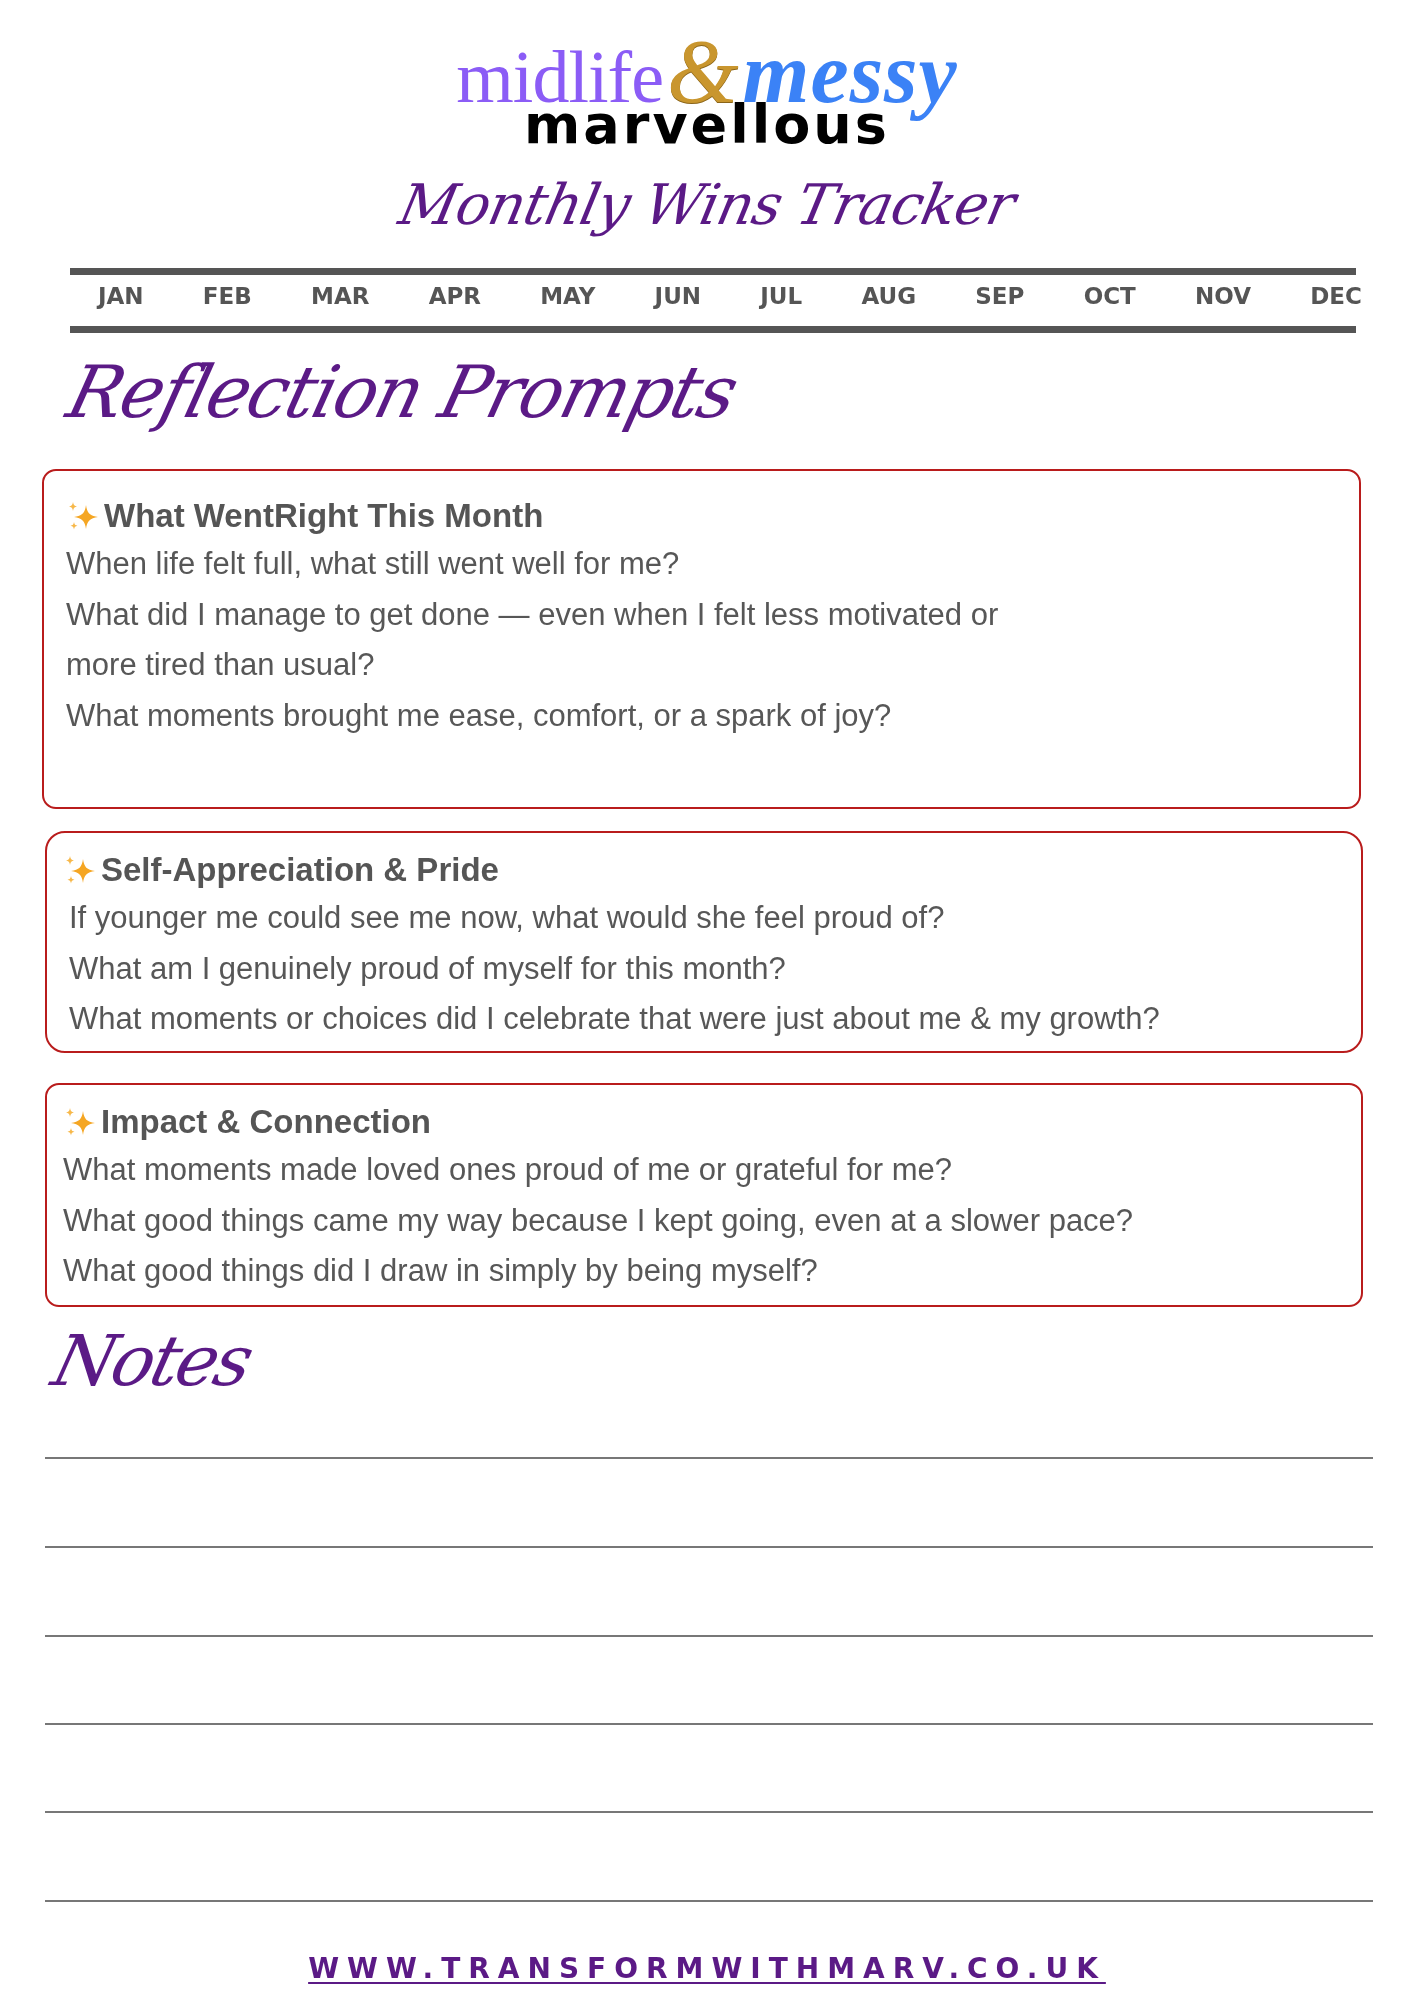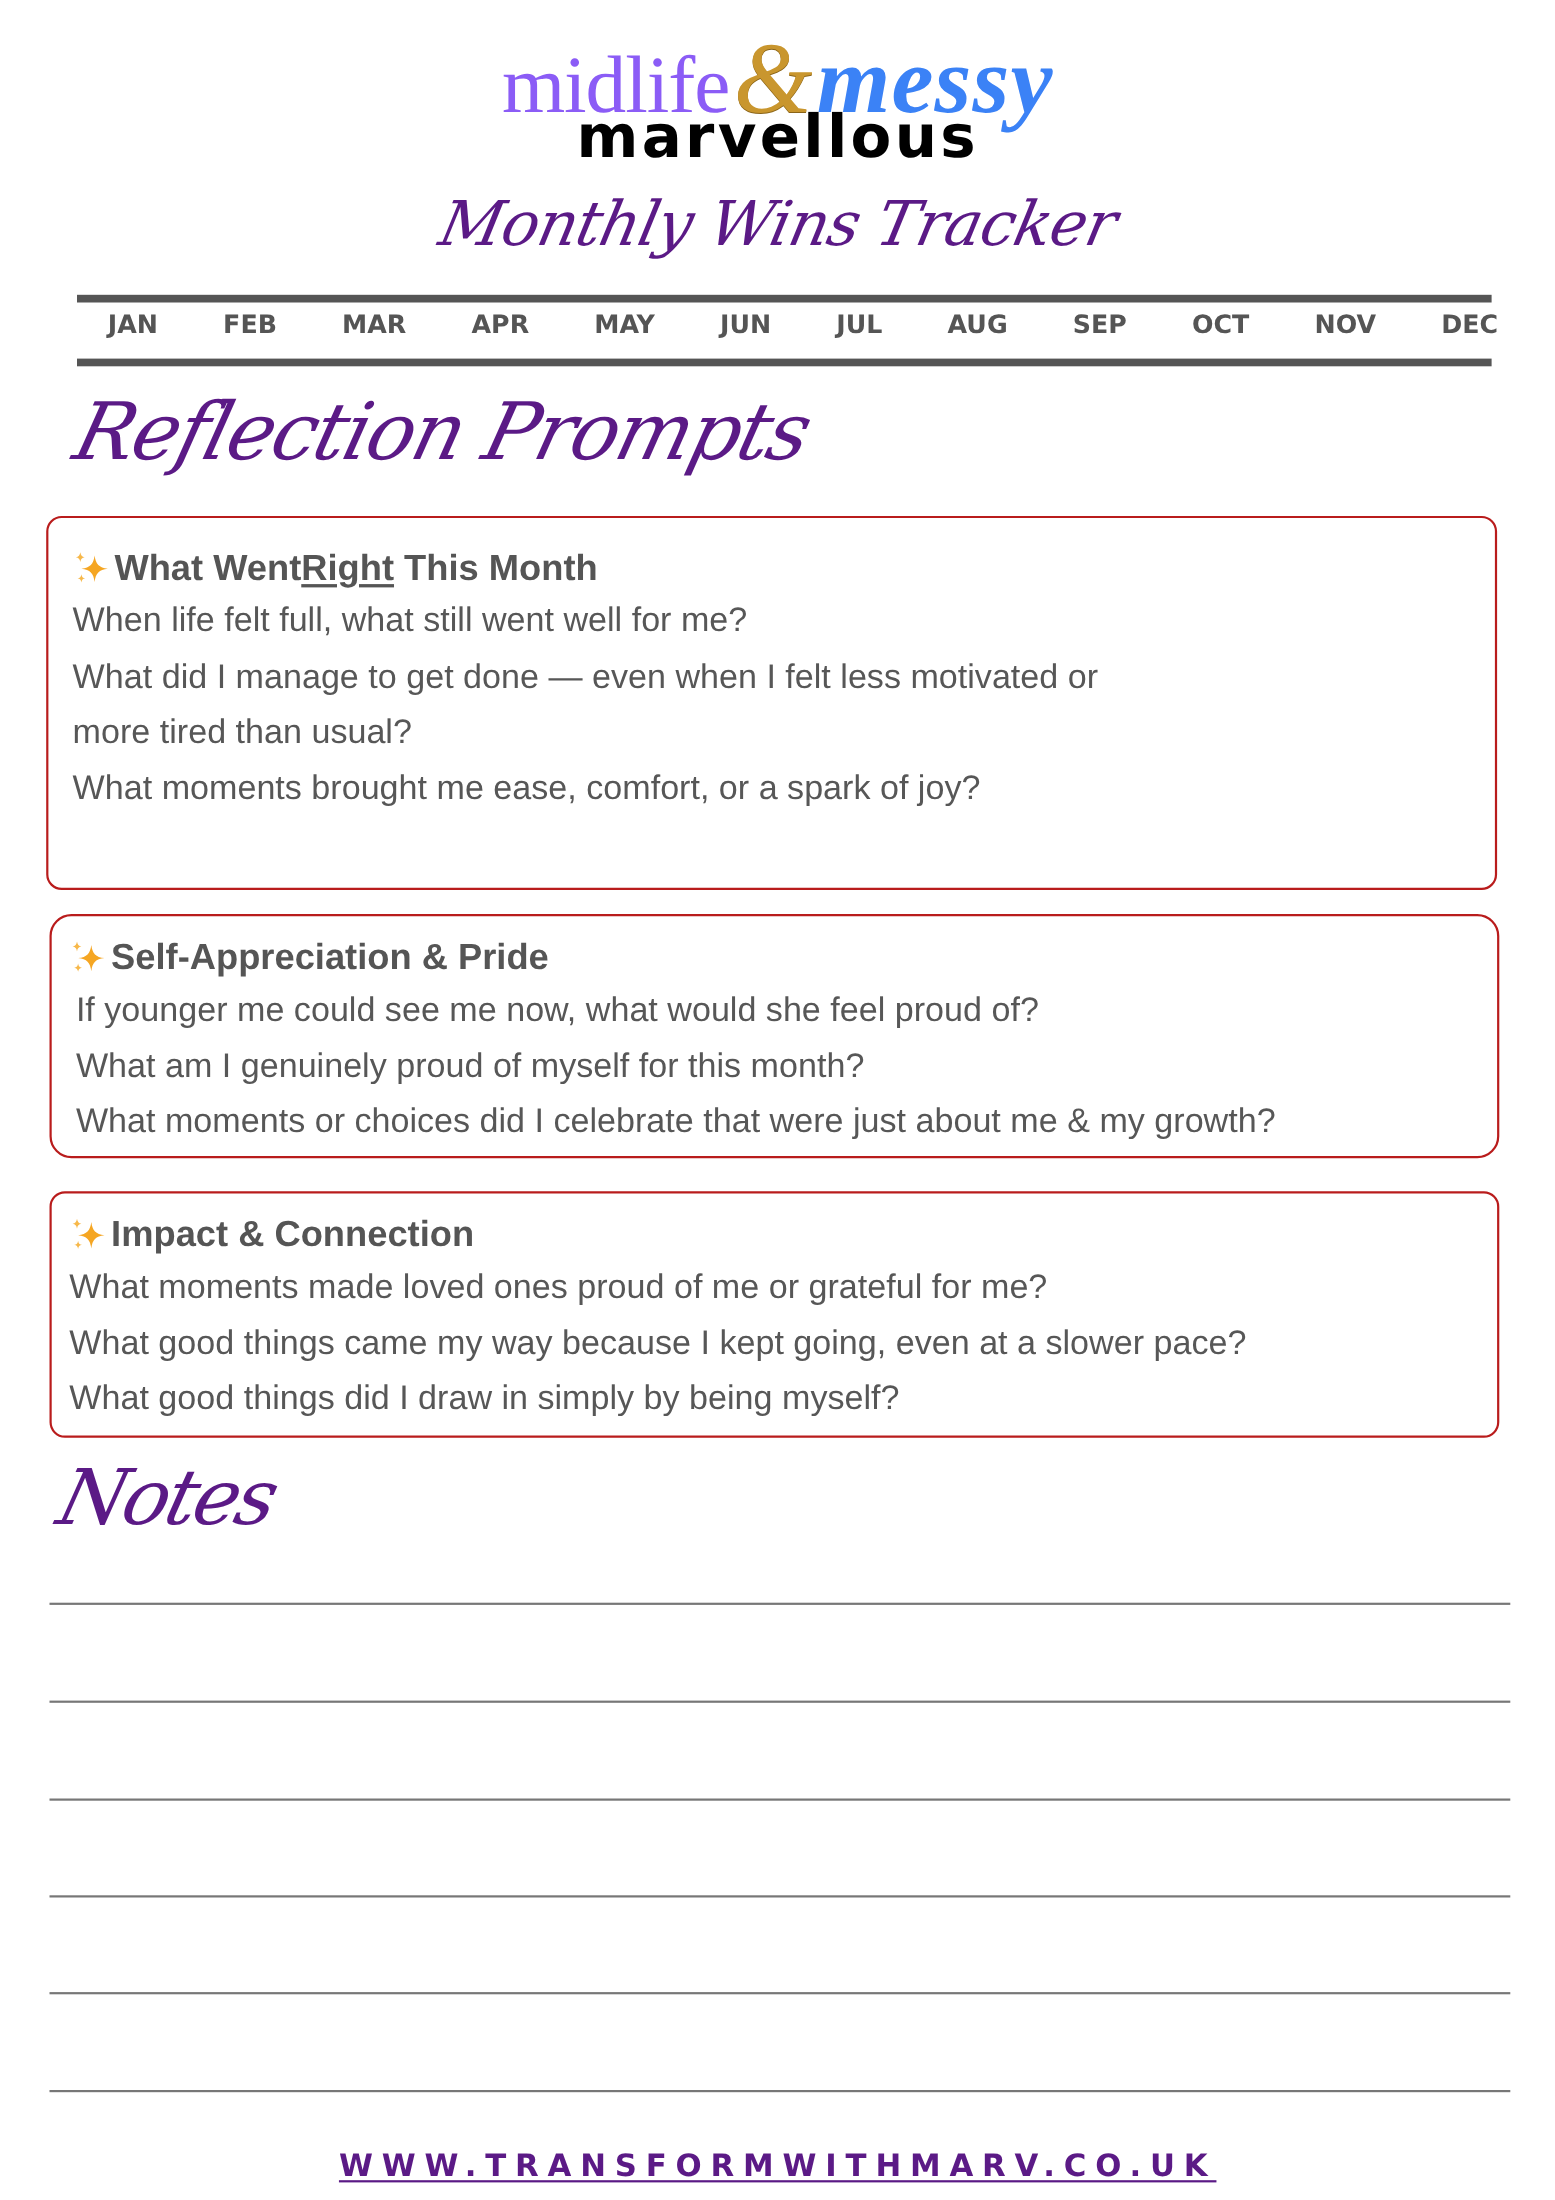--- a/index.html
+++ b/index.html
@@ -19,21 +19,21 @@
   .months { left:62px; width:1300px; top:283px; display:flex; justify-content:space-between; }
   .month { font-family:"DejaVu Sans", sans-serif; font-weight:bold; font-size:23px; color:#555; letter-spacing:0px; cursor:pointer;margin-left:36px; }
 
   
   .script { font-family:"DejaVu Serif", serif; font-style:italic; color:#5b1a86; transform:skewX(-14deg); }
   .reflection { left:70px; top:350px; font-size:72px; letter-spacing:-2px; }
 
   
   .box { border:2px solid #b91c1c; border-radius:14px; box-sizing:border-box; background:#fff; }
   .box-title { font-family:"Liberation Sans", sans-serif; font-weight:bold; font-size:33px; color:#555; display:flex; align-items:center; height:46px; }
-  .box-title .underline { text-decoration:underline; text-underline-offset:4px; }
+  .box-title .underline { text-underline-offset:4px; }
   .sparkle { width:34px; height:34px; margin-right:4px; display:inline-block; }
   .prompt { font-family:"Liberation Sans", sans-serif; font-size:31px; color:#575757; line-height:50.5px; white-space:nowrap; }
 
   #box1 { left:42px; top:469px; width:1319px; height:340px; padding:22px 0 0 22px; }
   #box2 { left:45px; top:831px; width:1318px; height:222px; padding:14px 0 0 16px;border-radius:20px; }
   #box3 { left:45px; top:1083px; width:1318px; height:224px; padding:14px 0 0 16px; }
   #box2 .prompt { padding-left:6px; }
   #box3 .prompt { padding-left:0px; }
 
   .notes-title { left:55px; top:1320px; font-size:70px; letter-spacing:-3px; }

